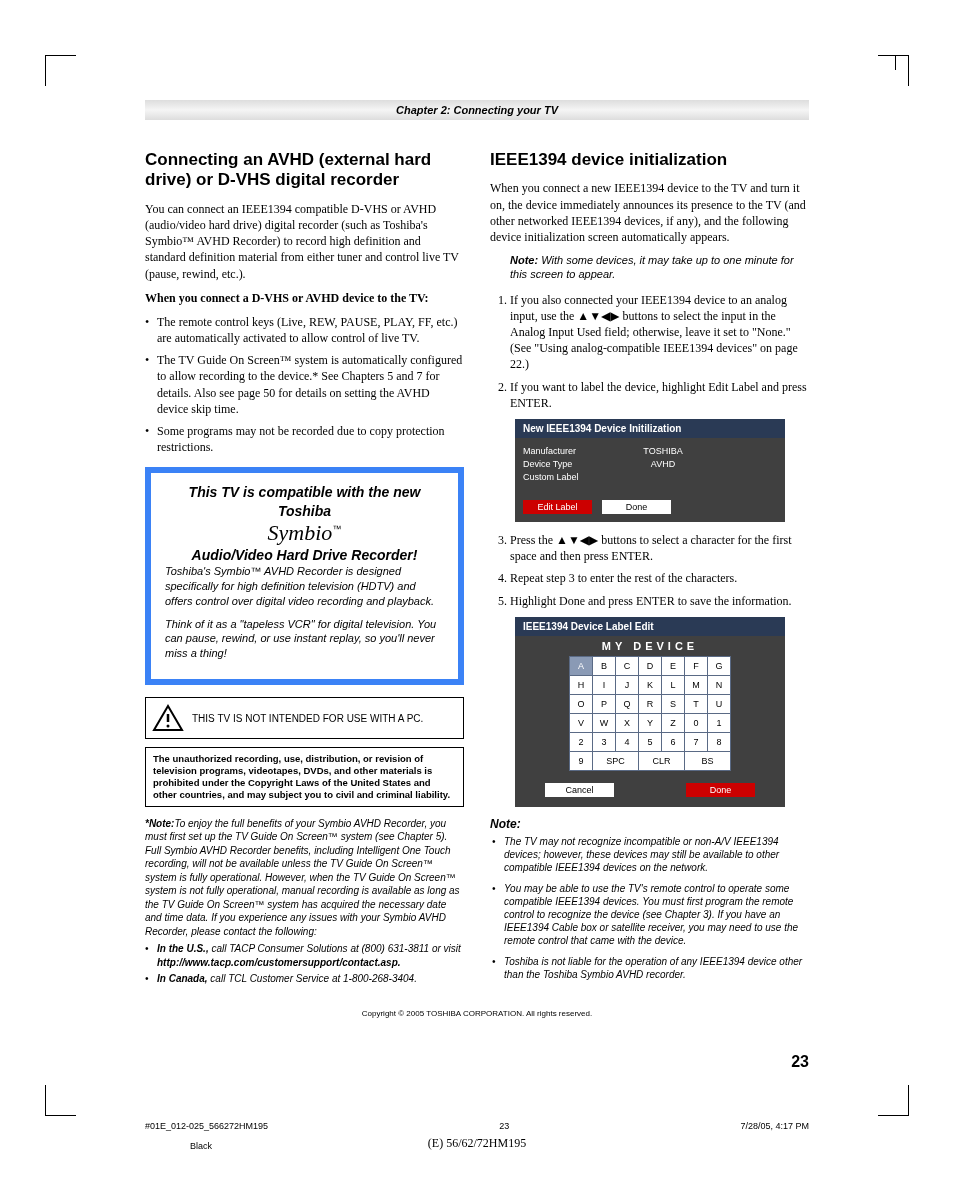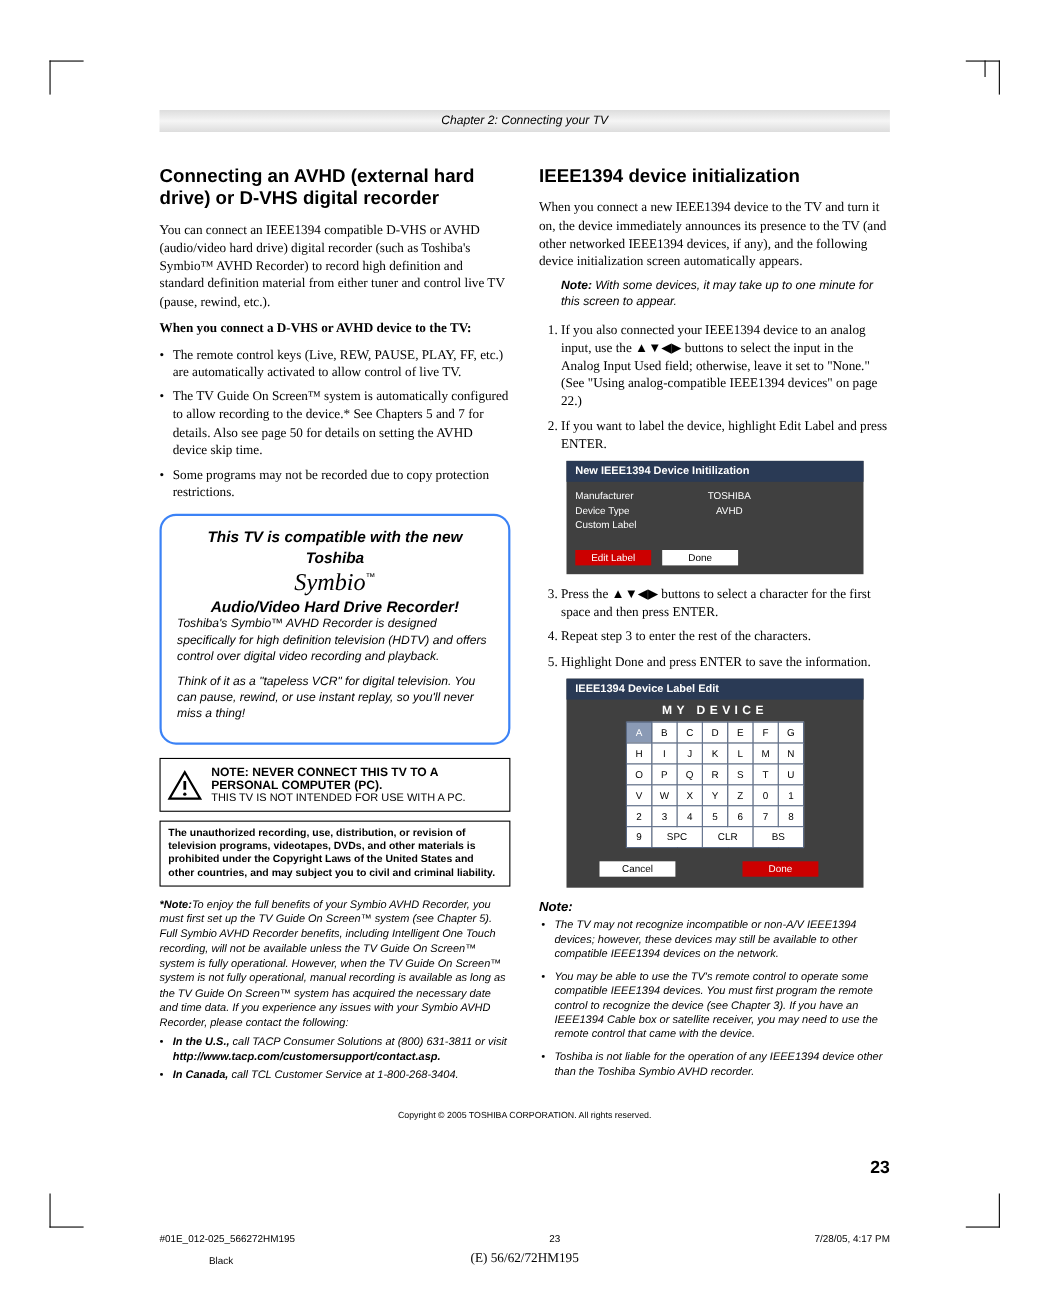--- a/index.html
+++ b/index.html
@@ -4,32 +4,32 @@
 <style>
 body{margin:0;font-family:Georgia,serif;background:#fff;color:#000;font-size:12px}
 .page{width:954px;height:1191px;position:relative;margin:0 auto;box-sizing:border-box;padding:40px 50px 0 50px}
 .corner{position:absolute;width:30px;height:30px}
 .corner.tl{top:55px;left:45px;border-left:1px solid #000;border-top:1px solid #000}
 .corner.tr{top:55px;right:45px;border-right:1px solid #000;border-top:1px solid #000}
 .corner.bl{bottom:75px;left:45px;border-left:1px solid #000;border-bottom:1px solid #000}
 .corner.br{bottom:75px;right:45px;border-right:1px solid #000;border-bottom:1px solid #000}
 .tick-r{position:absolute;top:55px;right:58px;width:1px;height:15px;background:#000}
 .content{padding:60px 95px 0 95px}
-.chapter-bar{background:linear-gradient(to bottom,#ddd 0%,#f5f5f5 50%,#ddd 100%);padding:4px;text-align:center;font-style:italic;font-weight:normal;font-family:Arial,sans-serif;font-size:11px;margin-bottom:30px}
+.chapter-bar{background:linear-gradient(to bottom,#ddd 0%,#f5f5f5 50%,#ddd 100%);padding:4px;text-align:center;font-style:italic;font-weight:bold;font-family:Arial,sans-serif;font-size:11px;margin-bottom:30px}
 h1{font-family:Arial,sans-serif;font-weight:bold;font-size:24px;margin:0 0 2px 0;border-bottom:1px solid #000;padding-bottom:2px}
 h1 .cont{font-size:13px;font-weight:bold}
 .cols{display:flex;gap:26px;margin-top:20px}
 .col{flex:1;min-width:0}
 h2{font-family:Arial,sans-serif;font-weight:bold;font-size:17px;margin:0 0 10px 0;line-height:1.2}
 p{margin:0 0 8px 0;line-height:1.35;font-size:12px}
 .bold-intro{font-weight:bold;font-family:Liberation Serif, serif;font-size:12px}
 ul.bul{list-style:none;padding:0;margin:0 0 10px 0}
 ul.bul li{position:relative;padding-left:12px;margin-bottom:6px;line-height:1.35;font-size:12px}
 ul.bul li:before{content:"•";position:absolute;left:0}
-.symbio-box{border:2px solid #3b82f6;border-radius:15px;padding:10px 14px;margin:12px 0}
+.symbio-box{border:6px solid #3b82f6;border-radius:0;padding:10px 14px;margin:12px 0}
 .symbio-box .hdr{font-family:Arial,sans-serif;font-style:italic;font-weight:bold;text-align:center;font-size:14px;line-height:1.3}
 .symbio-box .brand{font-family:'Brush Script MT',cursive;font-size:22px;text-align:center;font-style:italic}
 .symbio-box .brand sup{font-size:9px;font-family:Arial;font-style:normal}
 .symbio-box p{font-family:Arial,sans-serif;font-style:italic;font-size:11px;margin-bottom:8px}
 .warn-box{border:1px solid #000;display:flex;align-items:center;padding:6px;margin-bottom:8px;gap:8px}
 .warn-tri{width:32px;height:28px;flex-shrink:0}
 .warn-tri svg{width:100%;height:100%}
 .warn-txt .l1{font-family:Arial,sans-serif;font-weight:900;font-size:11px;text-transform:uppercase;letter-spacing:0px}
 .warn-txt .l2{font-family:Arial,sans-serif;font-size:10px;text-transform:uppercase}
 .legal-box{border:1px solid #000;padding:5px 7px;font-family:Arial,sans-serif;font-size:9.5px;font-weight:bold;line-height:1.25;margin-bottom:10px}
@@ -49,21 +49,21 @@
 .osd .lbl{width:90px}
 .osd .val{width:100px;text-align:center}
 .osd .btns{margin-top:18px;display:flex;gap:10px}
 .osd .btn{background:#fff;color:#000;padding:2px 12px;font-size:9px;min-width:45px;text-align:center}
 .osd .btn.sel{background:#c00;color:#fff}
 .osd2 .letters{display:flex;justify-content:center;margin:4px 0;letter-spacing:4px;font-weight:bold;font-size:11px}
 .osd2 table{border-collapse:collapse;margin:4px auto}
 .osd2 td{background:#fff;color:#000;width:20px;height:16px;text-align:center;font-size:9px;border:1px solid #5a6a85}
 .osd2 td.wide{width:40px}
 .osd2 td.sel{background:#8a9ab5;color:#fff}
-.osd2 .btns2{display:flex;justify-content:space-between;padding:8px 41px 10px 30px}
+.osd2 .btns2{display:flex;justify-content:space-between;padding:8px 30px 10px 30px}
 .notes-h{font-family:Arial,sans-serif;font-style:italic;font-weight:bold;font-size:12px;margin:8px 0 4px 0}
 ul.notes{list-style:none;padding:0;margin:0;font-family:Arial,sans-serif;font-style:italic;font-size:10px}
 ul.notes li{position:relative;padding-left:14px;margin-bottom:8px;line-height:1.3}
 ul.notes li:before{content:"•";position:absolute;left:2px}
 .copyright{text-align:center;font-family:Arial,sans-serif;font-size:8px;margin-top:20px}
 .pagenum{position:absolute;right:145px;bottom:120px;font-family:Arial,sans-serif;font-weight:bold;font-size:16px}
 .footer-meta{position:absolute;bottom:60px;left:145px;right:145px;font-family:Arial,sans-serif;font-size:9px;display:flex;justify-content:space-between}
 .footer-sub{position:absolute;bottom:40px;left:190px;font-family:Arial,sans-serif;font-size:9px}
 .footer-model{position:absolute;bottom:40px;left:0;right:0;text-align:center;font-family:Georgia,serif;font-size:12px}
 </style>
@@ -100,21 +100,20 @@
  </div>
  <div class="warn-box">
   <div class="warn-tri">
    <svg viewBox="0 0 32 28">
                 <path d="M16 2 L30 26 L2 26 Z" fill="none" stroke="#000" stroke-width="2"></path>
                 <line x1="16" y1="10" x2="16" y2="18" stroke="#000" stroke-width="2.5"></line>
                 <circle cx="16" cy="22" r="1.5" fill="#000"></circle>
               </svg>
   </div>
   <div class="warn-txt">
-   <div class="l1">NOTE: NEVER CONNECT THIS TV TO A PERSONAL COMPUTER (PC).</div>
    <div class="l2">THIS TV IS NOT INTENDED FOR USE WITH A PC.</div>
   </div>
  </div>
  <div class="legal-box">The unauthorized recording, use, distribution, or revision of television programs, videotapes, DVDs, and other materials is prohibited under the Copyright Laws of the United States and other countries, and may subject you to civil and criminal liability.</div>
  <div class="footnote">
   <b><span>*Note:</span></b><span>To enjoy the full benefits of your Symbio AVHD Recorder, you must first set up the TV Guide On Screen™ system (see Chapter 5). Full Symbio AVHD Recorder benefits, including Intelligent One Touch recording, will not be available unless the TV Guide On Screen™ system is fully operational. However, when the TV Guide On Screen™ system is not fully operational, manual recording is available as long as the TV Guide On Screen™ system has acquired the necessary date and time data. If you experience any issues with your Symbio AVHD Recorder, please contact the following:</span>
   <ul>
    <li><b><span>In the U.S.,</span></b><span> call TACP Consumer Solutions at (800) 631-3811 or visit</span><br><b><span>http://www.tacp.com/customersupport/contact.asp.</span></b></li>
    <li><b><span>In Canada,</span></b><span> call TCL Customer Service at 1-800-268-3404.</span></li>
   </ul>

